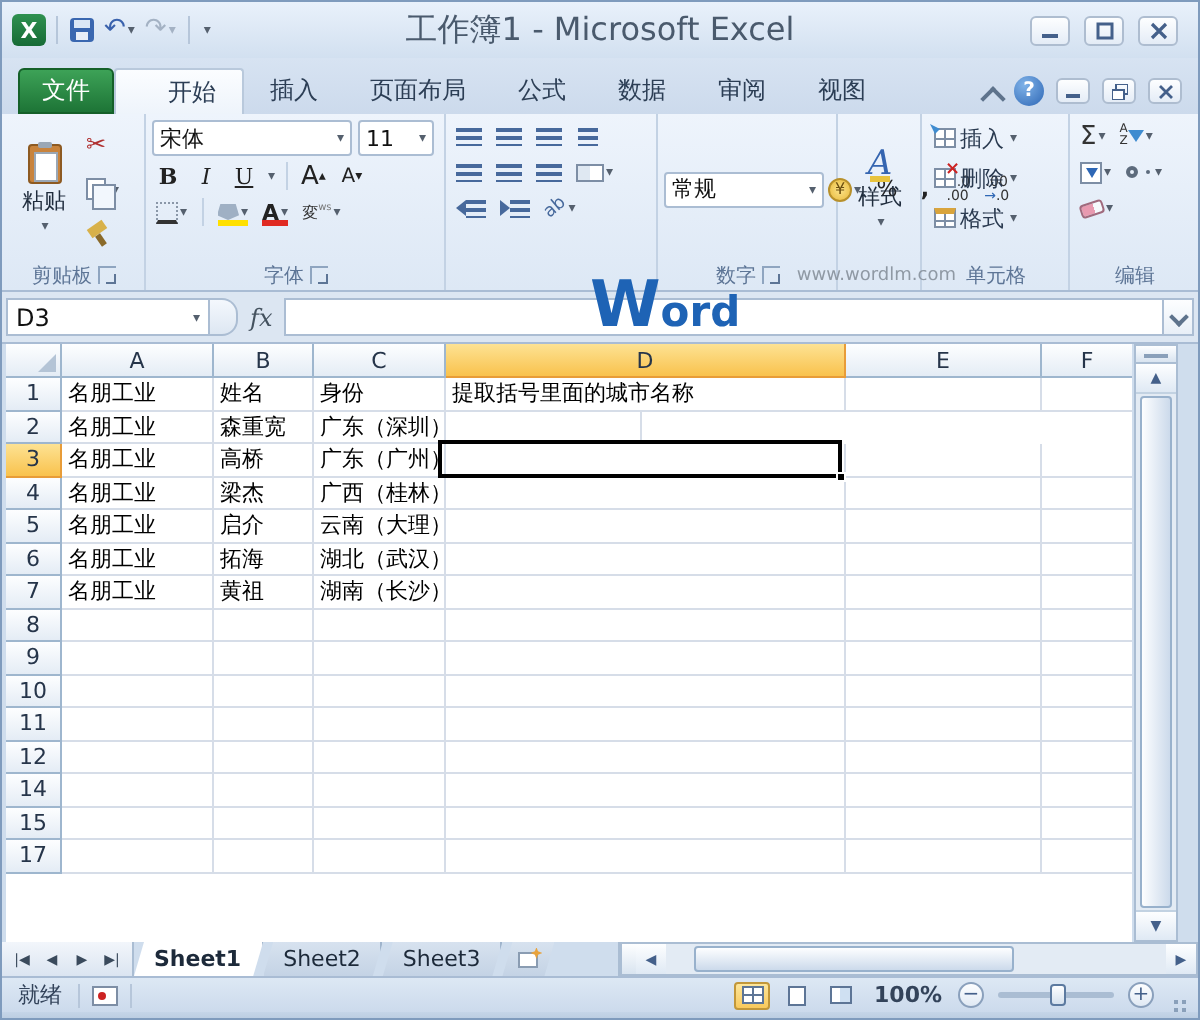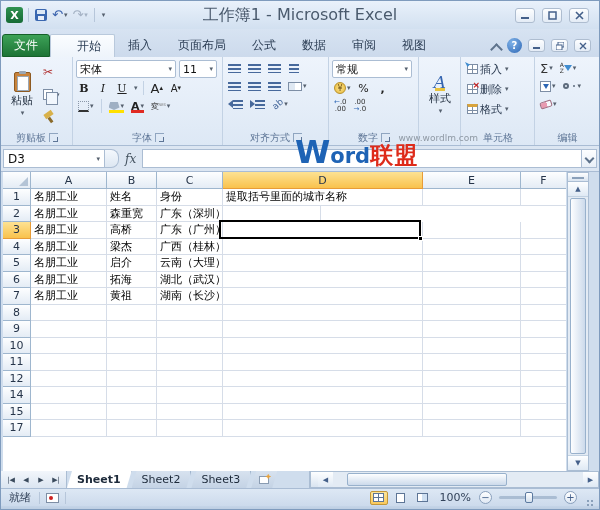--- a/index.html
+++ b/index.html
@@ -18,21 +18,21 @@
   .save-ico:after{content:"";position:absolute;left:3px;bottom:1px;width:6px;height:4px;background:#e8eef8;}
   .dd{font-size:7px;color:#55606e;margin-left:1px;}
   .dis{color:#a4b2c4;}
   .title-text{position:absolute;left:0;right:0;text-align:center;font-size:16px;color:#4a5a6d;pointer-events:none;}
   .winbtns{margin-left:auto;display:flex;gap:7px;padding-right:10px;z-index:2;}
   .wb{width:20px;height:15px;border:1px solid #aebdd0;border-radius:3px;background:linear-gradient(#fdfeff,#e4ecf6);display:flex;align-items:center;justify-content:center;}
   .wb svg{display:block;}
 
   
   #tabrow{top:28px;height:28px;background:linear-gradient(#d7e3f2,#ccdaec);display:flex;align-items:flex-end;}
-  .file-tab{width:48px;height:23px;margin-left:1px;background:linear-gradient(#3da257,#1d7436);border:1px solid #156029;border-radius:3px 3px 0 0;color:#fff;font-size:12px;display:flex;align-items:center;justify-content:center;font-family:Liberation Mono, monospace;}
+  .file-tab{width:48px;height:23px;margin-left:8px;background:linear-gradient(#3da257,#1d7436);border:1px solid #156029;border-radius:3px 3px 0 0;color:#fff;font-size:12px;display:flex;align-items:center;justify-content:center;font-family:Liberation Mono, monospace;}
   .rtab{height:23px;padding:0 13px;font-size:12px;color:#2c3e55;display:flex;align-items:center;}
   .rtab.active{background:linear-gradient(#fbfdff,#eef4fb);border:1px solid #b9c9dc;border-bottom:none;border-radius:2px 2px 0 0;padding-left:26px;}
   .tabrow-right{margin-left:auto;display:flex;align-items:center;gap:6px;padding:0 8px 4px 0;}
   .chev-up{width:9px;height:6px;position:relative;}
   .chev-up:before{content:"";position:absolute;left:0;top:2px;width:7px;height:7px;border-left:2px solid #5e738c;border-top:2px solid #5e738c;transform:rotate(45deg);}
   .help-btn{width:15px;height:15px;border-radius:50%;background:radial-gradient(circle at 35% 30%,#7fb2e8,#2e67b5);color:#fff;font-size:10px;font-weight:bold;display:flex;align-items:center;justify-content:center;}
   .wb.small{width:17px;height:13px;}
 
   
   #ribbon{top:56px;height:89px;background:linear-gradient(#eef4fc,#dde8f5);border-bottom:1px solid #a9bcd4;display:flex;}
@@ -154,21 +154,21 @@
   .macro-ico{width:13px;height:10px;border:1px solid #7d8ea5;background:#fff;margin:0 6px;position:relative;}
   .macro-ico:before{content:"";position:absolute;left:2px;top:2px;width:4px;height:4px;border-radius:50%;background:#c22;}
   .st-right{margin-left:auto;display:flex;align-items:center;gap:4px;padding-right:4px;}
   .view-btn{width:18px;height:14px;border:1px solid transparent;border-radius:2px;display:flex;align-items:center;justify-content:center;}
   .view-btn.hl{background:linear-gradient(#fde69b,#f9c95c);border-color:#c2973a;}
   .vb-grid{width:11px;height:9px;border:1px solid #5d7596;background:
     linear-gradient(#5d7596,#5d7596) 50% 0/1px 100% no-repeat,
     linear-gradient(#5d7596,#5d7596) 0 50%/100% 1px no-repeat,#fff;}
   .vb-page{width:9px;height:10px;border:1px solid #5d7596;background:#fff;}
   .vb-break{width:11px;height:9px;border:1px solid #5d7596;background:linear-gradient(90deg,#fff 45%,#cfe0f2 45%);}
-  .zoom-lab{margin:0 4px;}
+  .zoom-lab{margin:0 4px;font-weight:bold;}
   .zbtn{width:13px;height:13px;border-radius:50%;border:1px solid #8aa0bc;background:linear-gradient(#fdfeff,#e0e9f4);display:flex;align-items:center;justify-content:center;font-size:10px;color:#44608a;line-height:10px;}
   .ztrack{width:58px;height:3px;background:#aabdd3;position:relative;margin:0 3px;border-radius:2px;}
   .ztick{position:absolute;left:50%;top:-3px;width:1px;height:9px;background:#8aa0bc;}
   .zthumb{position:absolute;left:26px;top:-4px;width:8px;height:11px;background:linear-gradient(#fdfeff,#d5e1ee);border:1px solid #5c7aa0;border-radius:2px;}
   .grip{width:12px;height:12px;position:relative;margin-left:2px;}
   .grip:before{content:"";position:absolute;right:2px;bottom:2px;width:2px;height:2px;background:#8aa0ba;box-shadow:-4px 4px 0 #8aa0ba,0 4px 0 #8aa0ba,-4px 0 0 #8aa0ba,-8px 8px 0 transparent;}
   #bottomedge{top:505px;height:5px;background:linear-gradient(#c5d5e8,#b7c9de);}
 </style>
 </head>
 <body>
@@ -356,28 +356,24 @@
           <span class="tbtn">
               <span class="tri-r"></span>
               <span class="lines short"></span>
             </span>
           <span class="tbtn">
               <span class="ab-rot">ab</span>
               <span class="dd">▾</span>
             </span>
         </div>
       </div>
-      <div class="glabel">
-          <span>对齐方式</span>
-          <span class="launcher"></span>
-        </div>
     </div>
 
     <div class="rgroup" style="width:90px">
-      <div style="display:flex;flex-direction:column;flex:1">
+      <div style="display:flex;flex-direction:row;flex:1">
         <div class="frow">
             <span class="combo" style="width:80px">
               <span>常规</span>
               <span class="dd">▾</span>
             </span>
           </div>
         <div class="frow">
           <span class="tbtn">
               <span class="coin">¥</span>
               <span class="dd">▾</span>
@@ -492,21 +488,20 @@
     <span class="fexp">
         <span class="chev-dn"></span>
       </span>
   </div>
 
   <div id="watermark">
     <span class="url">www.wordlm.com</span>
     <span class="brand">
       <span class="w1">W</span>
         <span class="w2">ord</span>
-        <span class="w3">联盟</span>
     </span>
   </div>
 
   <div class="band" id="gridband">
     <div id="sheet">
         <div class="grow hdr">
           <div class="hc corner"></div>
           <div class="hc cA">A</div>
           <div class="hc cB">B</div>
           <div class="hc cC">C</div>

